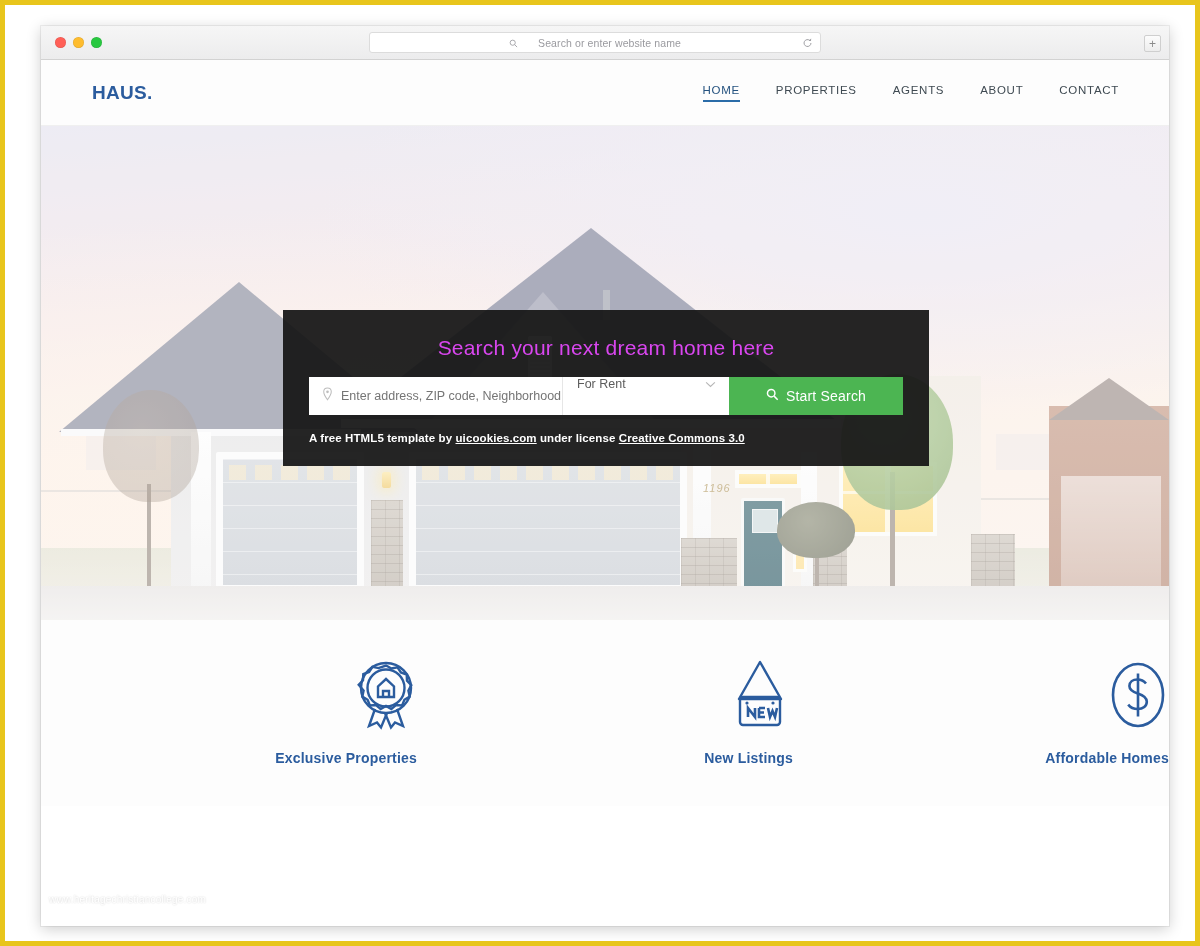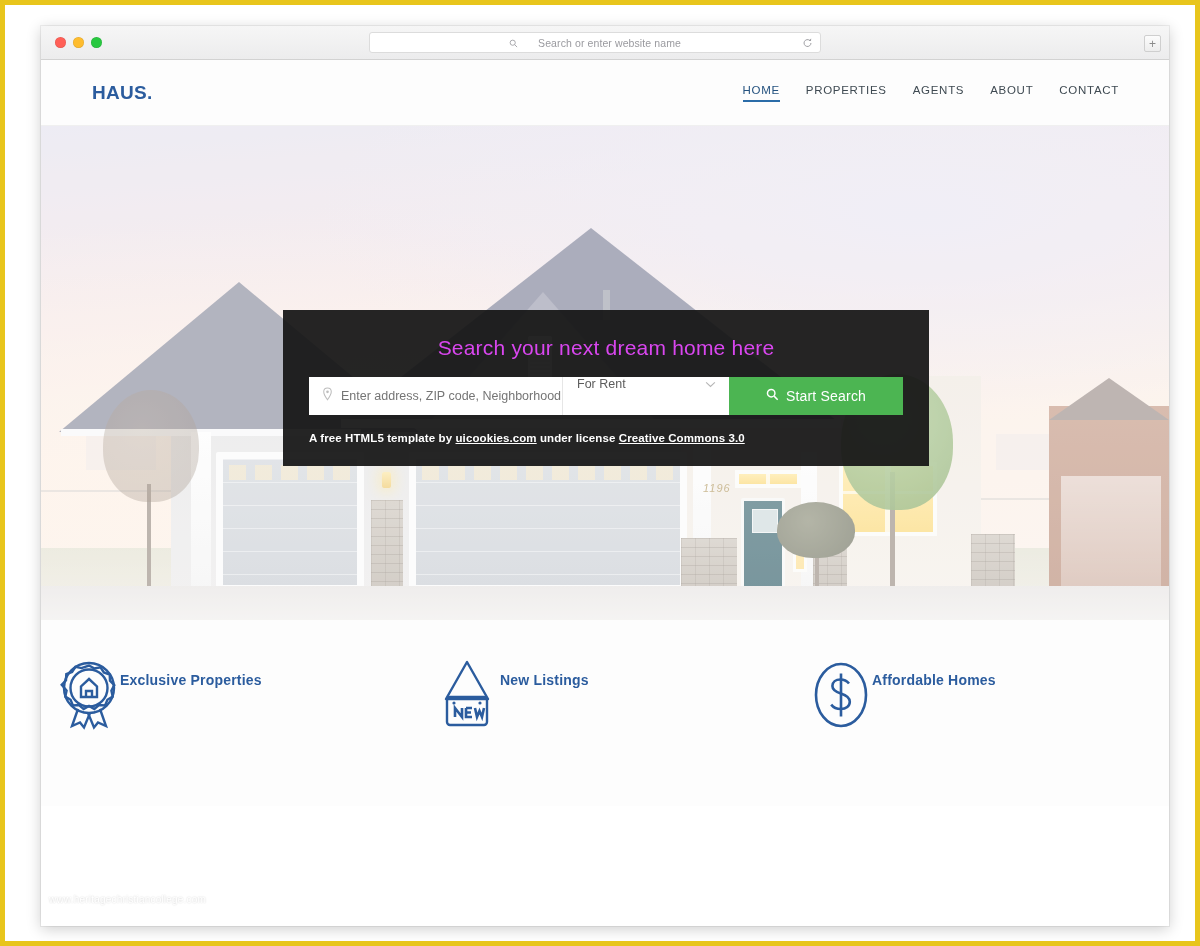--- a/index.html
+++ b/index.html
@@ -99,21 +99,21 @@
     justify-content: space-between;
     padding: 0 50px 0 51px;
     border-bottom: 1px solid #f0f0f0;
   }
   .logo {
     font-size: 19px;
     font-weight: bold;
     color: #2b5c9e;
     letter-spacing: .3px;
   }
-  .nav { display: flex; align-items: flex-start; gap: 26px; }
+  .nav { display: flex; align-items: flex-start; gap: 36px; }
   .nav-item {
     position: relative;
     font-size: 11.5px;
     color: #3f4a52;
     letter-spacing: .7px;
     padding-bottom: 6px;
   }
   .nav-item.active { color: #24527f; }
   .nav-item.active::after {
     content: "";
@@ -451,21 +451,21 @@
   }
   .panel-foot a { color: #ffffff; text-decoration: underline; }
 
   
   .features {
     height: 186px;
     background: #fdfdfd;
     display: flex;
     padding-top: 36px;
   }
-  .feature { flex: 1; display: flex; flex-direction: row; align-items: flex-start; padding-left: 17px; }
+  .feature { flex: 1; display: flex; flex-direction: column; align-items: flex-end; }
   .feature-icon { height: 78px; display: flex; align-items: center; justify-content: center; }
   .feature-label {
     margin-top: 16px;
     font-size: 14px;
     color: #2b5c9e;
     font-weight: bold;
     letter-spacing: .2px;
   }
 
   

